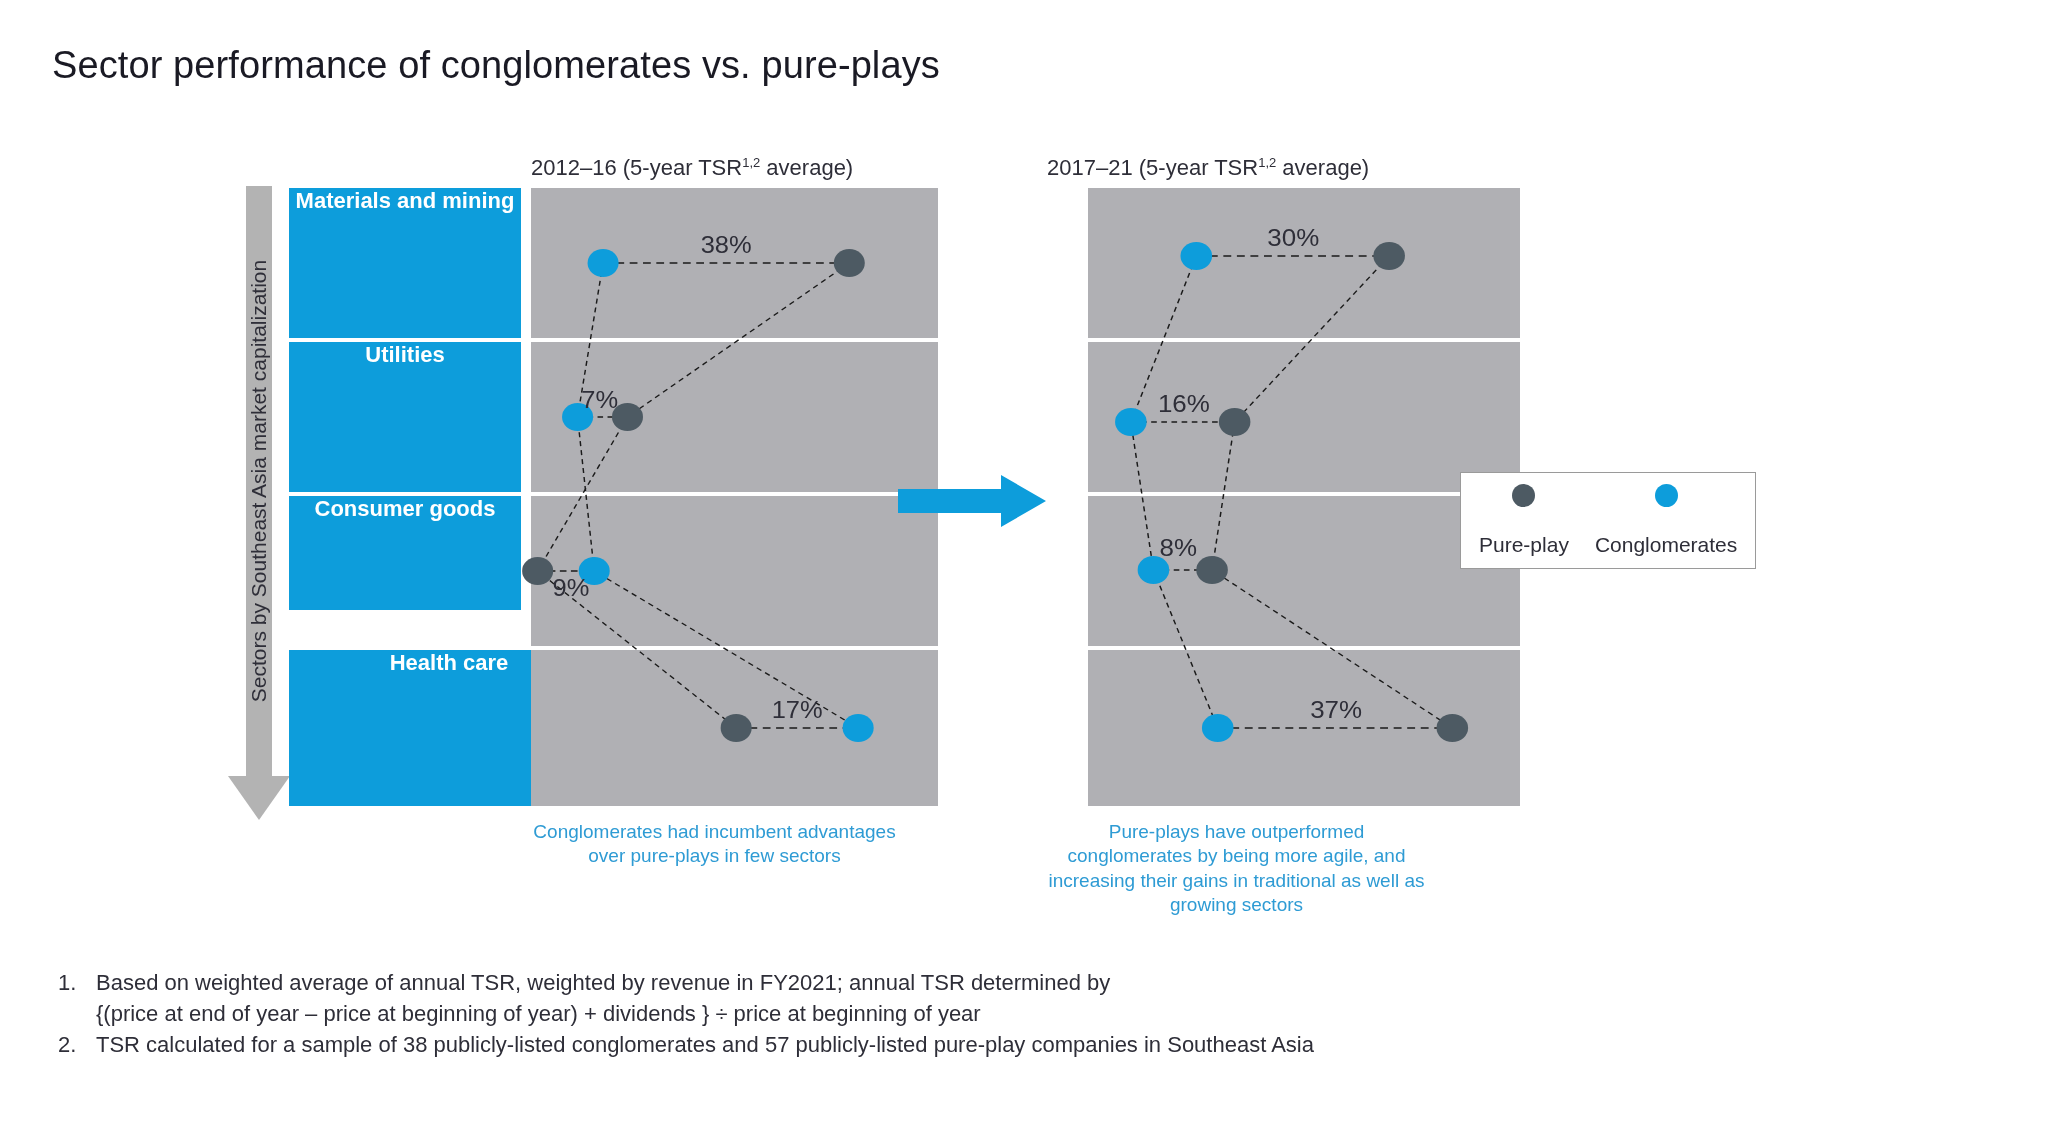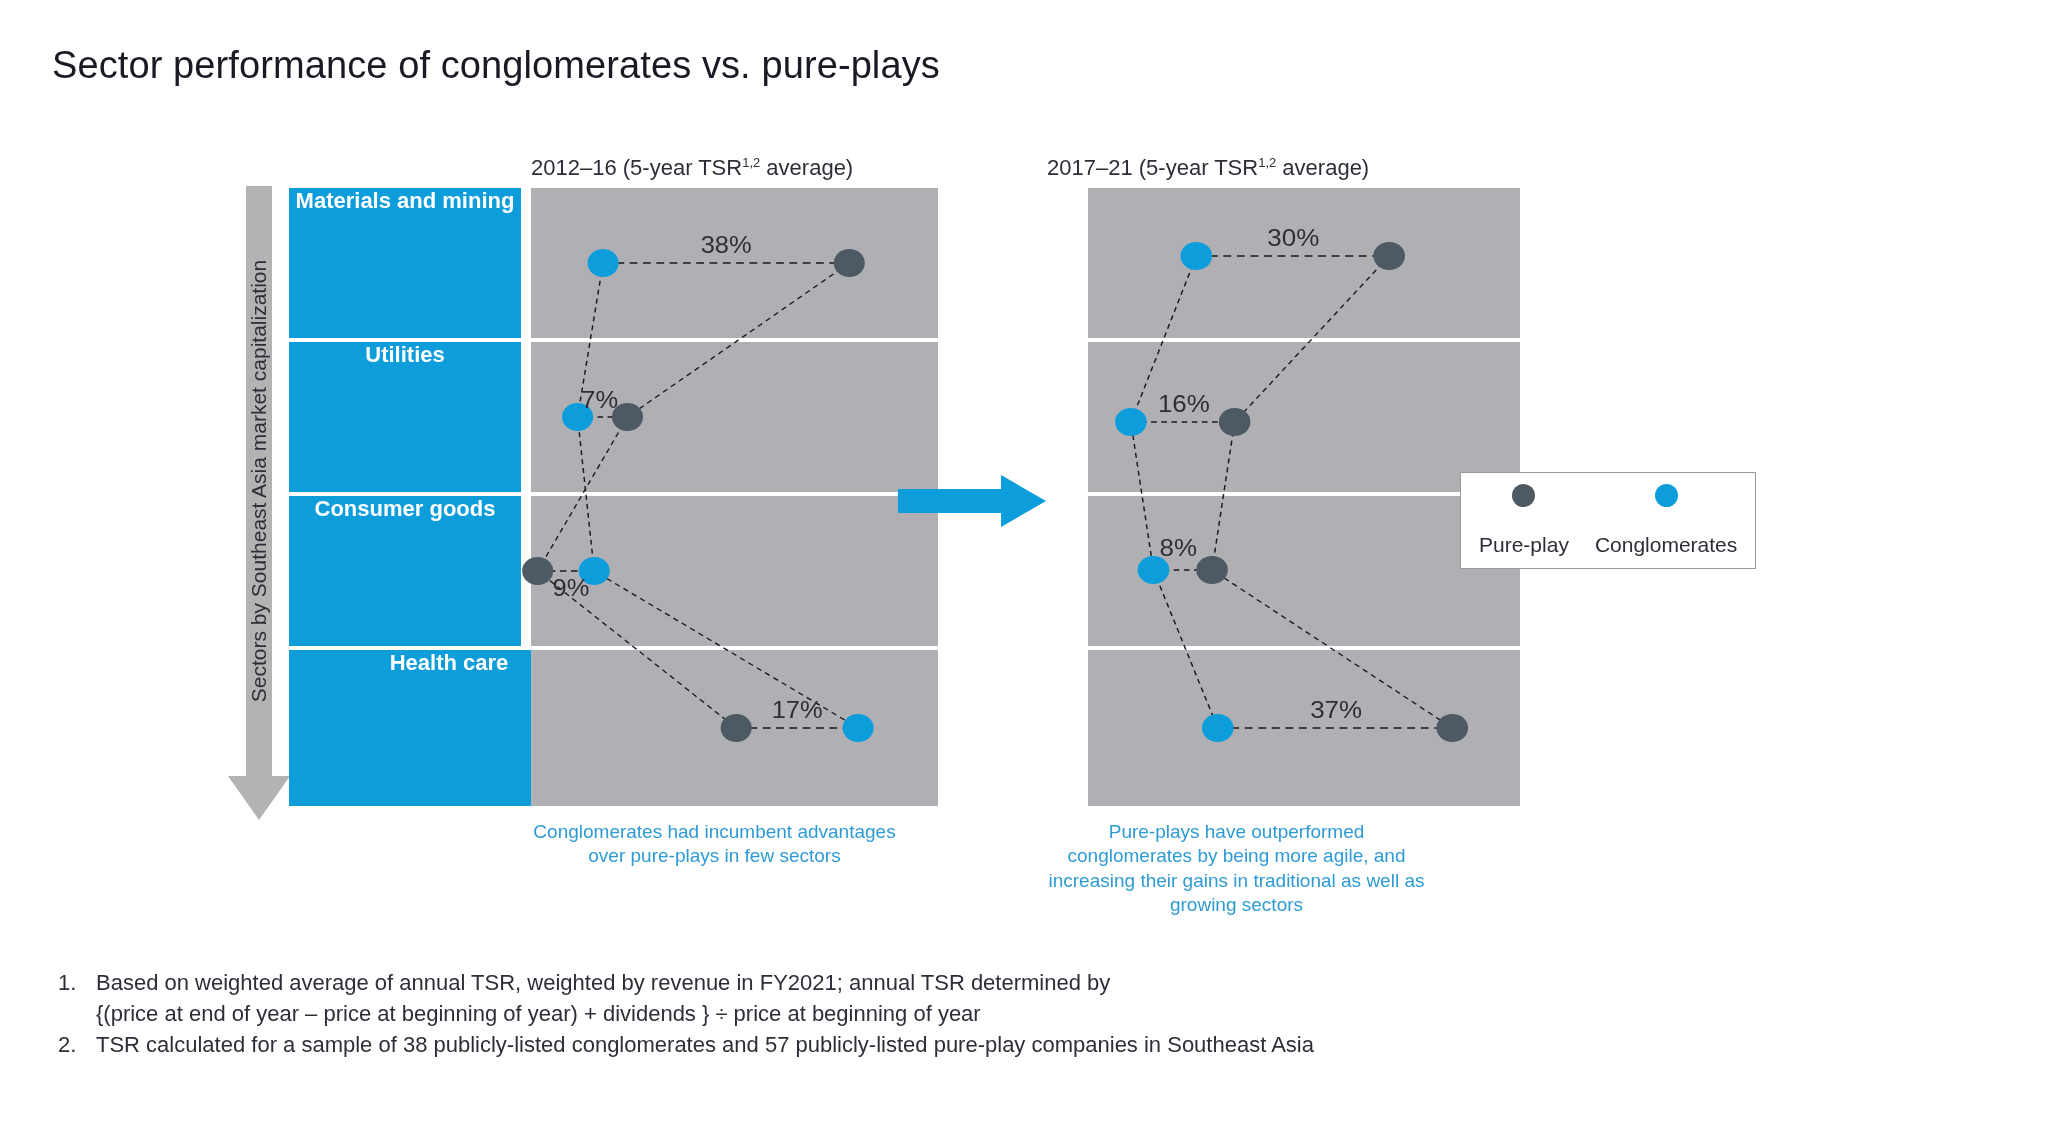--- a/index.html
+++ b/index.html
@@ -175,21 +175,21 @@
 <div id="y-axis-arrow"></div>
 <div id="y-axis-arrow-head"></div>
 <div id="y-axis-label">Sectors by Southeast Asia market capitalization</div>
 
 <div class="sector-box" style="top:188px;height:150px;">
   <span>Materials and mining</span>
 </div>
 <div class="sector-box" style="top:342px;height:150px;">
   <span>Utilities</span>
 </div>
-<div class="sector-box" style="top:496px;height:150px;">
+<div class="sector-box" style="top:496px;height:114px;">
   <span>Consumer goods</span>
 </div>
 <div class="sector-box" style="top:650px;height:156px;padding-left:44px;">
   <span>Health care</span>
 </div>
 
 <div class="panel-header" id="panel-header-left">
   <span>2012–16</span><span> (5-year TSR</span><sup>1,2</sup><span> average)</span>
 </div>
 <div class="panel-header" id="panel-header-right">

